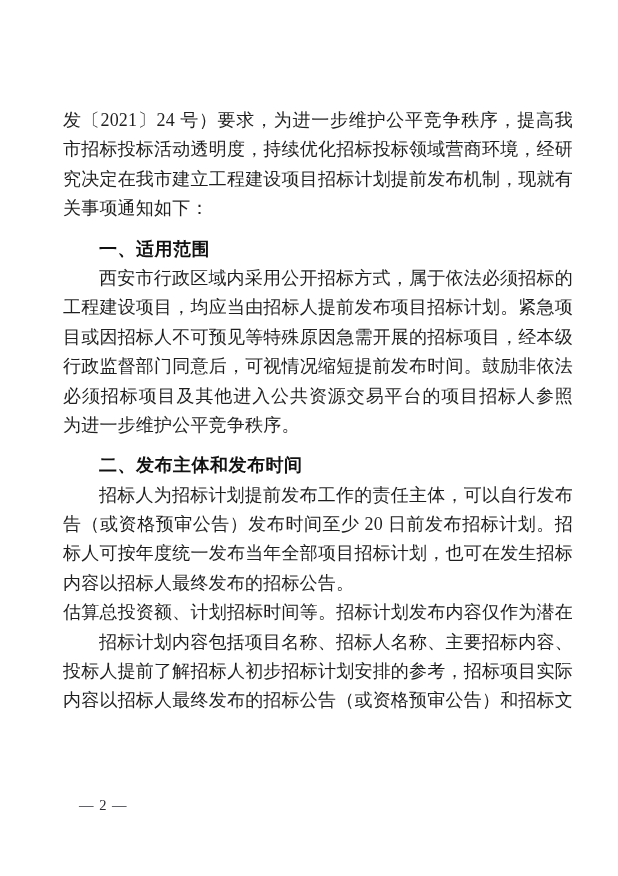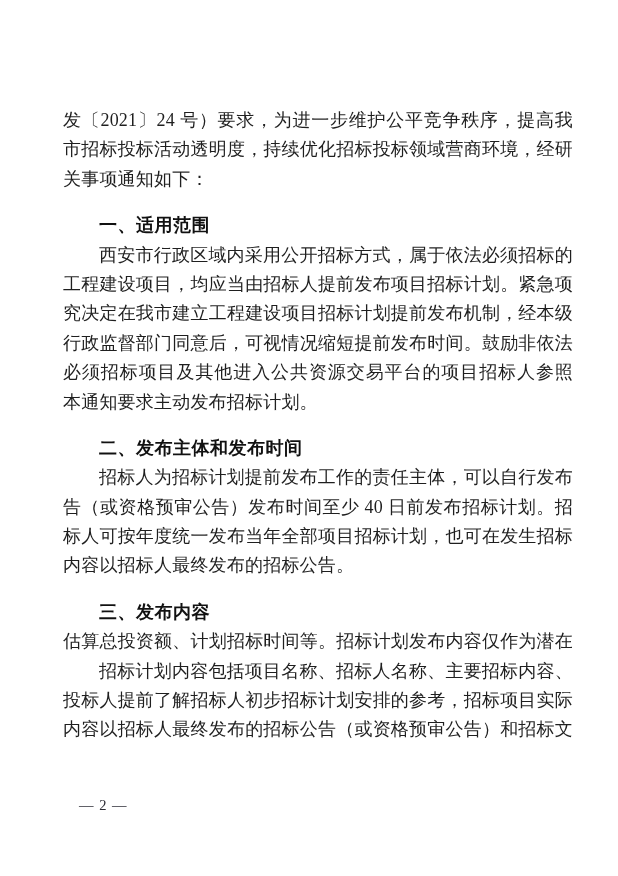--- a/index.html
+++ b/index.html
@@ -53,60 +53,60 @@
   .ind {
     text-indent: 2em;
   }
   
   .hd {
     font-family: "Liberation Sans", "DejaVu Sans", sans-serif;
     font-weight: bold;
     color: #111111;
     text-indent: 2em;
     letter-spacing: 0.5px;
-    margin-top: 17px;
+    margin-top: 11px;
   }
   .page-footer {
     position: absolute;
     left: 79px;
     top: 797px;
     font-size: 14.5px;
     color: #2a2a33;
     letter-spacing: 1px;
     font-family: "Liberation Serif", "DejaVu Serif", serif;
   }
 </style>
 </head>
 <body>
 
 <div class="doc-page">
 
   <div class="text-block">
 
     <div class="ln jf">发〔2021〕24 号）要求，为进一步维护公平竞争秩序，提高我</div>
     <div class="ln jf">市招标投标活动透明度，持续优化招标投标领域营商环境，经研</div>
+    <div class="ln jf">究决定在我市建立工程建设项目招标计划提前发布机制，现就有</div>
     <div class="ln end">关事项通知如下：</div>
 
     <div class="ln hd end">一、适用范围</div>
 
     <div class="ln jf ind">西安市行政区域内采用公开招标方式，属于依法必须招标的</div>
     <div class="ln jf">工程建设项目，均应当由招标人提前发布项目招标计划。紧急项</div>
-    <div class="ln jf">究决定在我市建立工程建设项目招标计划提前发布机制，经本级</div>
+    <div class="ln jf">目或因招标人不可预见等特殊原因急需开展的招标项目，经本级</div>
     <div class="ln jf">行政监督部门同意后，可视情况缩短提前发布时间。鼓励非依法</div>
     <div class="ln jf">必须招标项目及其他进入公共资源交易平台的项目招标人参照</div>
-    <div class="ln end">本通知要求主动发布招标计划。</div>
+    <div class="ln end">为进一步维护公平竞争秩序。</div>
 
     <div class="ln hd end">二、发布主体和发布时间</div>
 
     <div class="ln jf ind">招标人为招标计划提前发布工作的责任主体，可以自行发布</div>
-    <div class="ln jf">告（或资格预审公告）发布时间至少 40 日前发布招标计划。招</div>
+    <div class="ln jf">告（或资格预审公告）发布时间至少 20 日前发布招标计划。招</div>
     <div class="ln jf">标人可按年度统一发布当年全部项目招标计划，也可在发生招标</div>
     <div class="ln end">内容以招标人最终发布的招标公告。</div>
 
-    <div class="ln hd end">三、发布内容</div>
 
     <div class="ln jf">估算总投资额、计划招标时间等。招标计划发布内容仅作为潜在</div>
     <div class="ln jf ind">招标计划内容包括项目名称、招标人名称、主要招标内容、</div>
     <div class="ln jf">投标人提前了解招标人初步招标计划安排的参考，招标项目实际</div>
     <div class="ln jf">内容以招标人最终发布的招标公告（或资格预审公告）和招标文</div>
 
   </div>
 
   <div class="page-footer">— 2 —</div>
 

